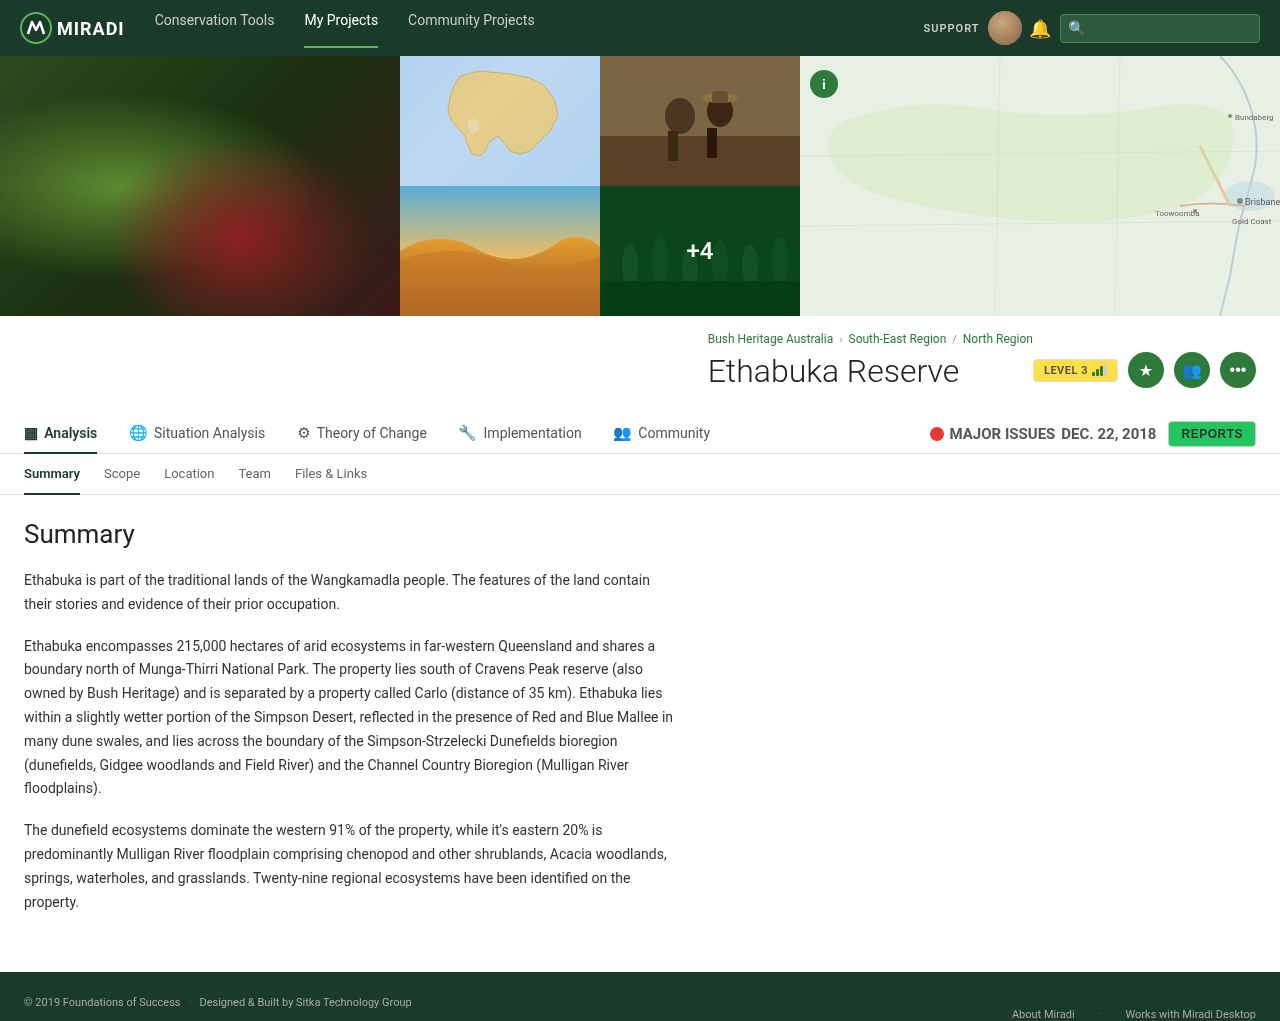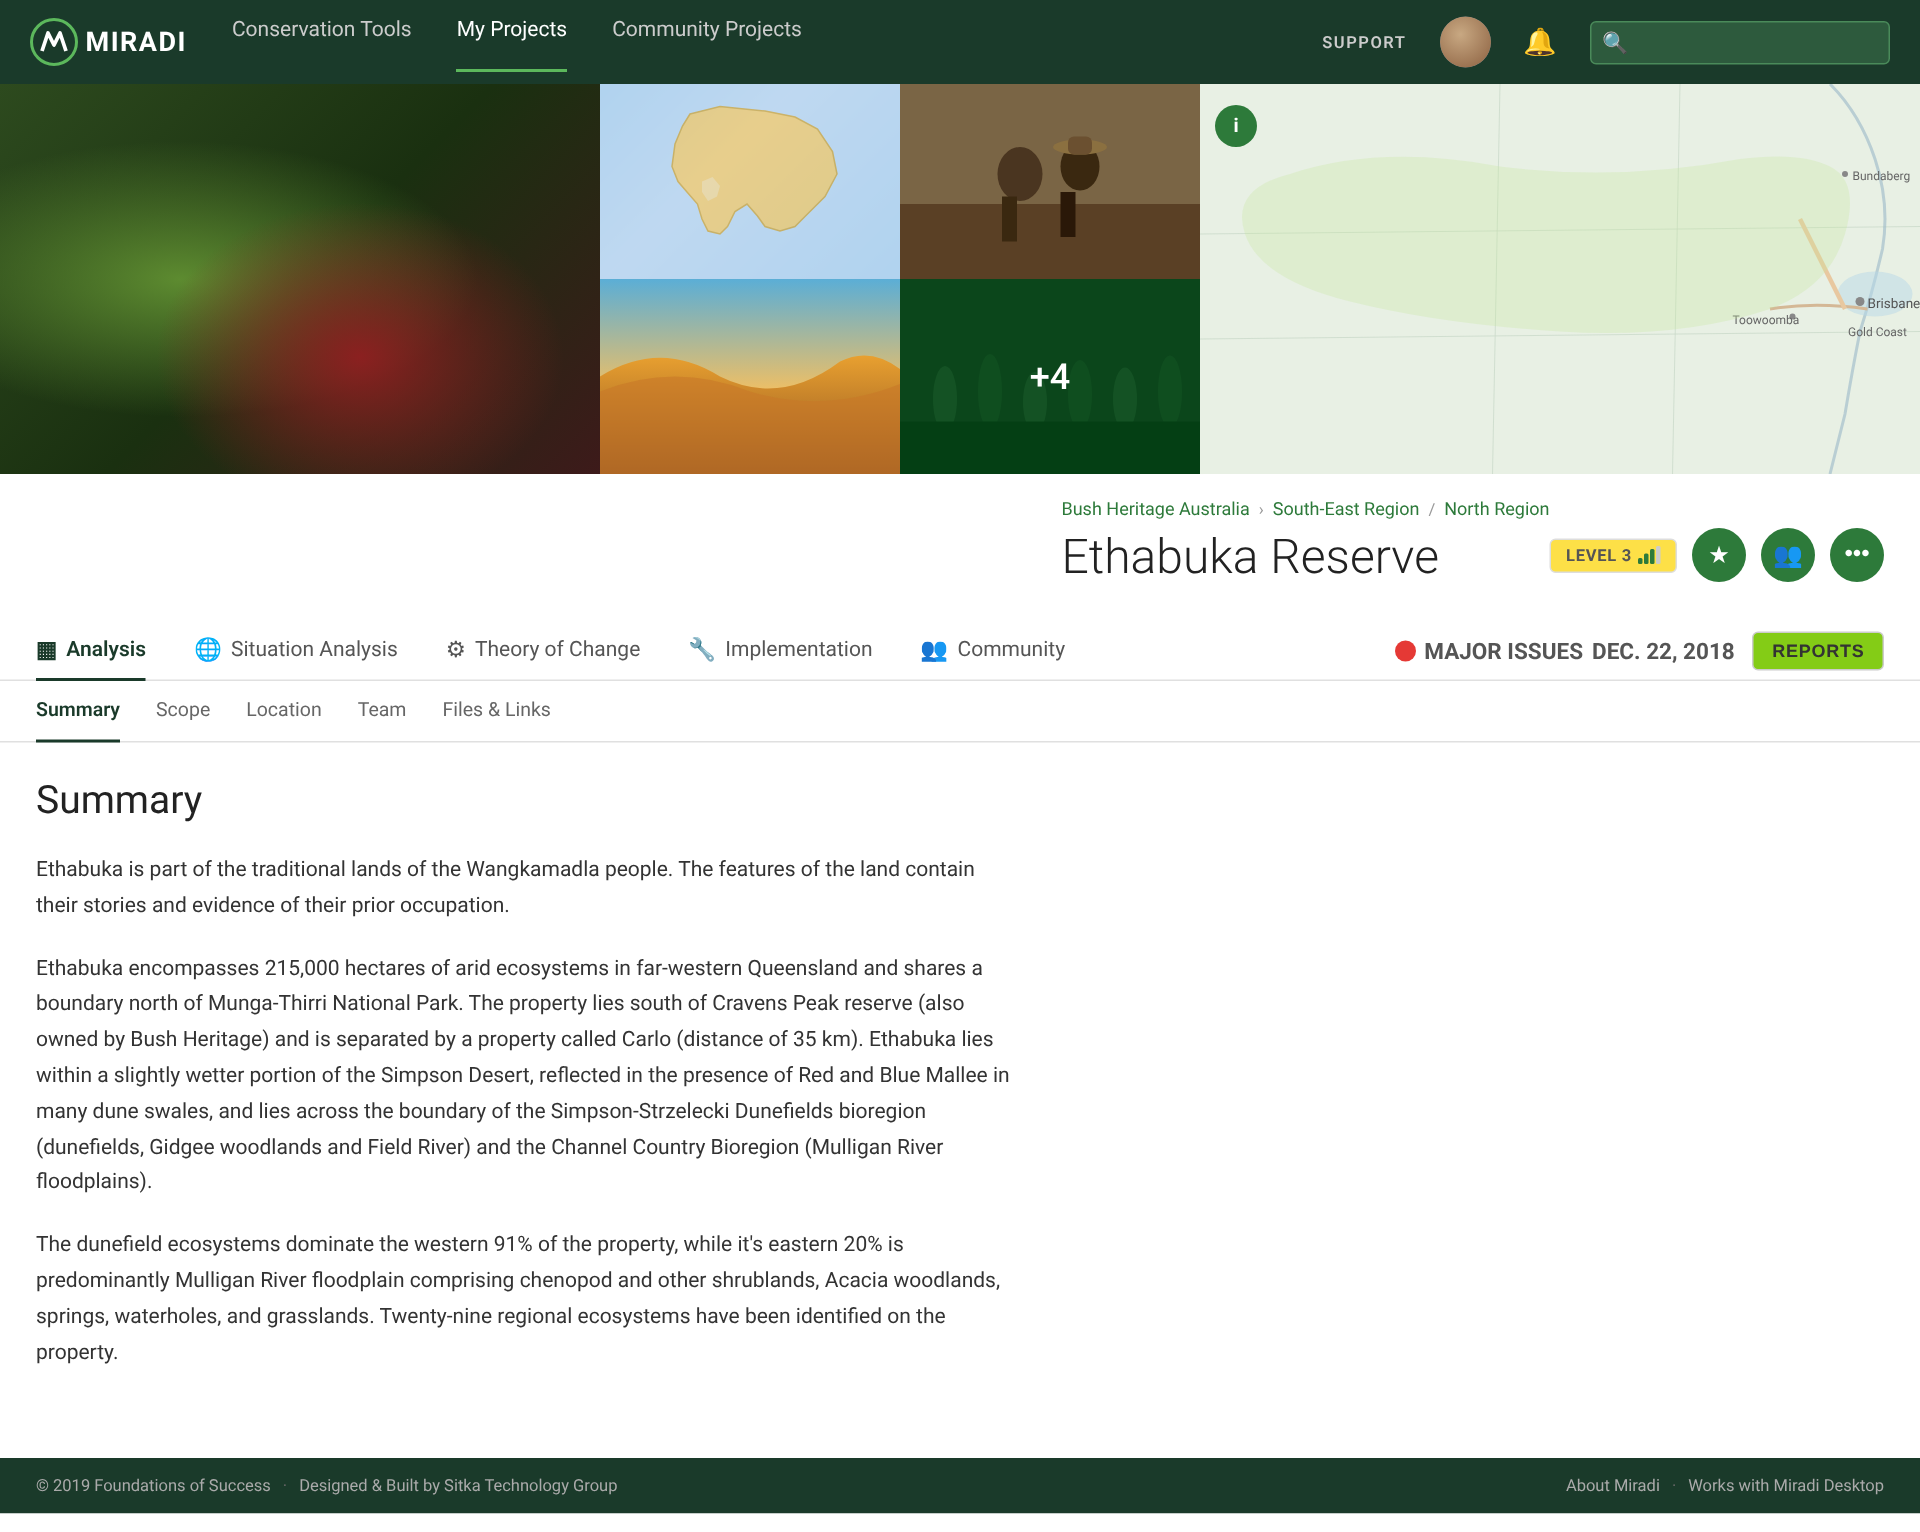--- a/index.html
+++ b/index.html
@@ -44,21 +44,21 @@
       padding: 4px 0;
     }
     .navbar-link.active {
       color: #fff;
       border-bottom: 2px solid #5cb85c;
       padding-bottom: 18px;
     }
     .navbar-right {
       display: flex;
       align-items: center;
-      gap: 22px;
+      gap: 8px;
     }
     .navbar-support {
       color: #ccc;
       font-size: 11px;
       font-weight: 600;
       letter-spacing: 1px;
       cursor: pointer;
     }
     .navbar-avatar {
       width: 34px;
@@ -308,21 +308,21 @@
       font-weight: 700;
       color: #555;
     }
     .major-issues-dot {
       width: 14px;
       height: 14px;
       background: #e53935;
       border-radius: 50%;
     }
     .reports-btn {
-      background: #84cc16;
+      background: #22c55e;
       border: 1px solid #ccc;
       border-radius: 4px;
       padding: 5px 12px;
       font-size: 12px;
       font-weight: 600;
       cursor: pointer;
       color: #333;
       letter-spacing: 0.5px;
     }
 
@@ -379,21 +379,22 @@
       display: flex;
       align-items: center;
       gap: 8px;
     }
     .footer-dot {
       color: #666;
     }
     .footer-right {
       display: flex;
       align-items: flex-end;
-      gap: 8px;
+      gap: 24px;
+      margin-top: 24px;
     }
     .footer-right-link {
       color: #aaa;
       cursor: pointer;
     }
 
     
     .map-svg {
       width: 100%;
       height: 100%;

